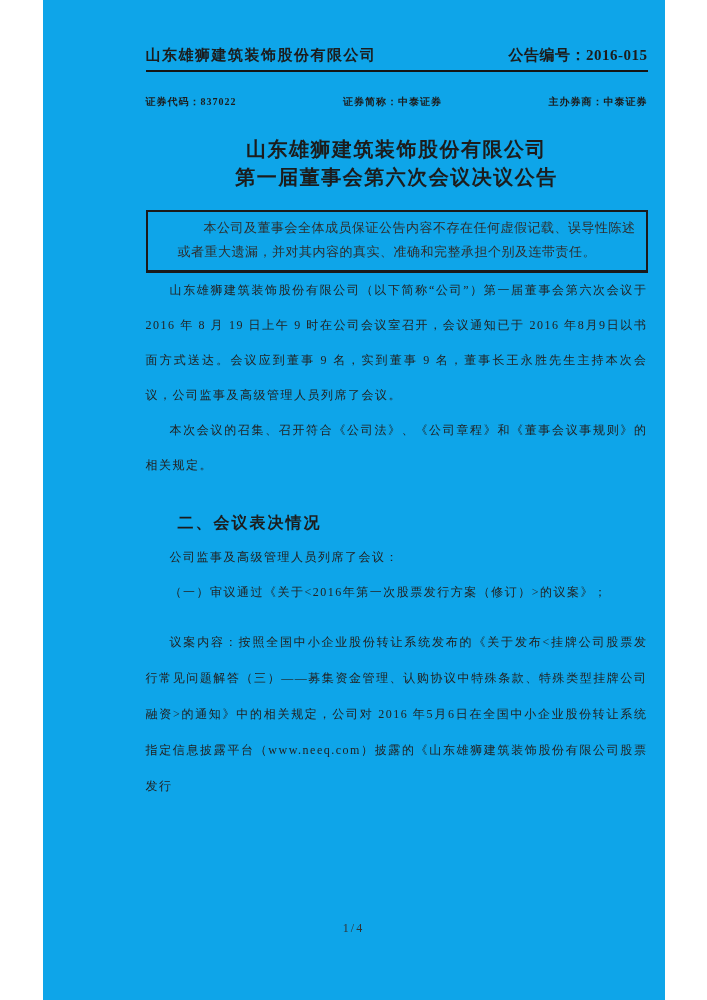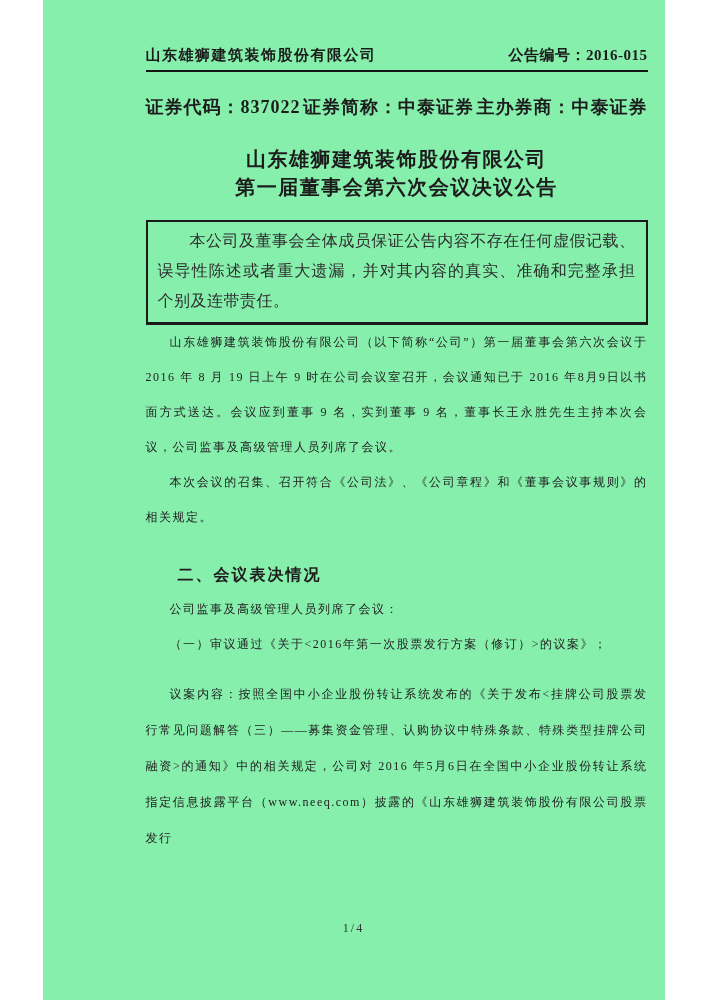--- a/index.html
+++ b/index.html
@@ -5,21 +5,21 @@
   html, body {
     margin: 0;
     padding: 0;
     background: #ffffff;
   }
   .page {
     position: relative;
     width: 622px;
     height: 1000px;
     margin: 0 auto;
-    background: #86efac;
+    background: #0ea5e9;
     overflow: hidden;
     font-family: "Liberation Serif", "DejaVu Serif", serif;
     color: #1c1c1c;
     box-sizing: border-box;
   }
   .content {
     position: absolute;
     left: 103px;
     top: 46px;
     width: 502px;
@@ -36,21 +36,21 @@
     border-bottom: 2px solid #151515;
   }
   .doc-header .announcement-no {
     letter-spacing: 0.5px;
   }
   
   .securities-row {
     display: flex;
     justify-content: space-between;
     margin-top: 23px;
-    font-size: 18px;
+    font-size: 10px;
     font-weight: bold;
     letter-spacing: 1px;
   }
   
   .doc-title {
     margin-top: 26px;
     text-align: center;
     font-size: 20px;
     font-weight: bold;
     letter-spacing: 1.5px;
@@ -58,26 +58,27 @@
   }
   
   .disclaimer-box {
     margin-top: 19px;
     border: 2px solid #1a1a1a;
     border-bottom-width: 3px;
     padding: 4px 10px 6px 10px;
     box-sizing: border-box;
   }
   .disclaimer-text {
-    font-size: 16px;
-    line-height: 30px;
+    font-size: 13px;
+    line-height: 24px;
     letter-spacing: 0.5px;
     text-align: justify;
     text-indent: 2em;
     color: #2e2e2e;
+    margin-left: 20px;
   }
   
   .section-heading {
     margin-top: 22px;
     font-size: 16px;
     font-weight: bold;
     letter-spacing: 2px;
     padding-left: 2em;
     line-height: 35px;
   }

